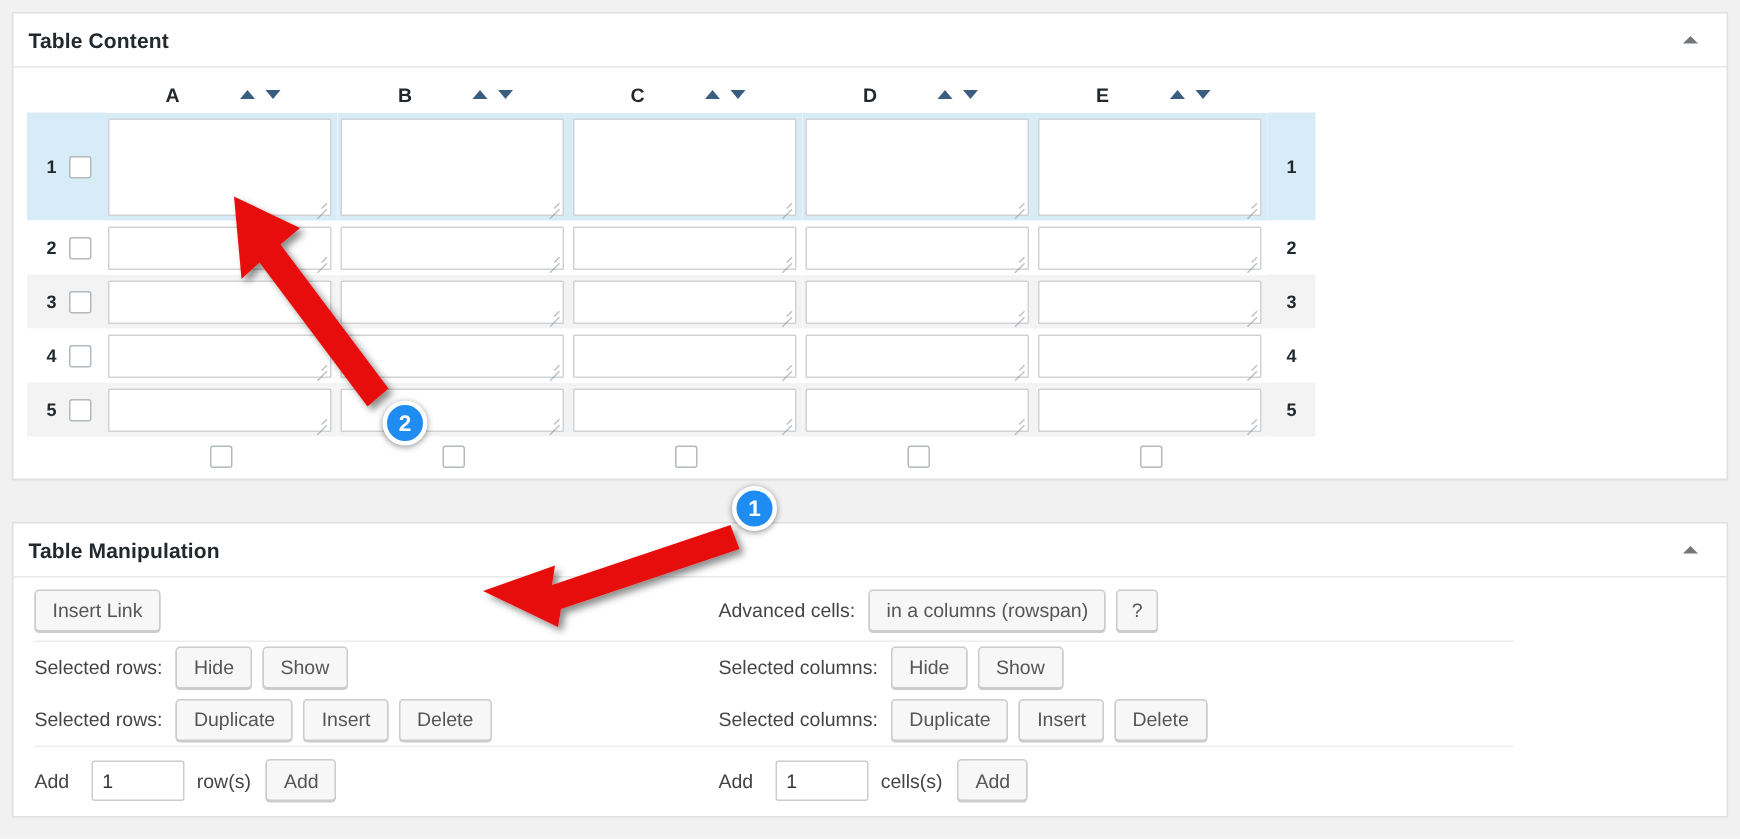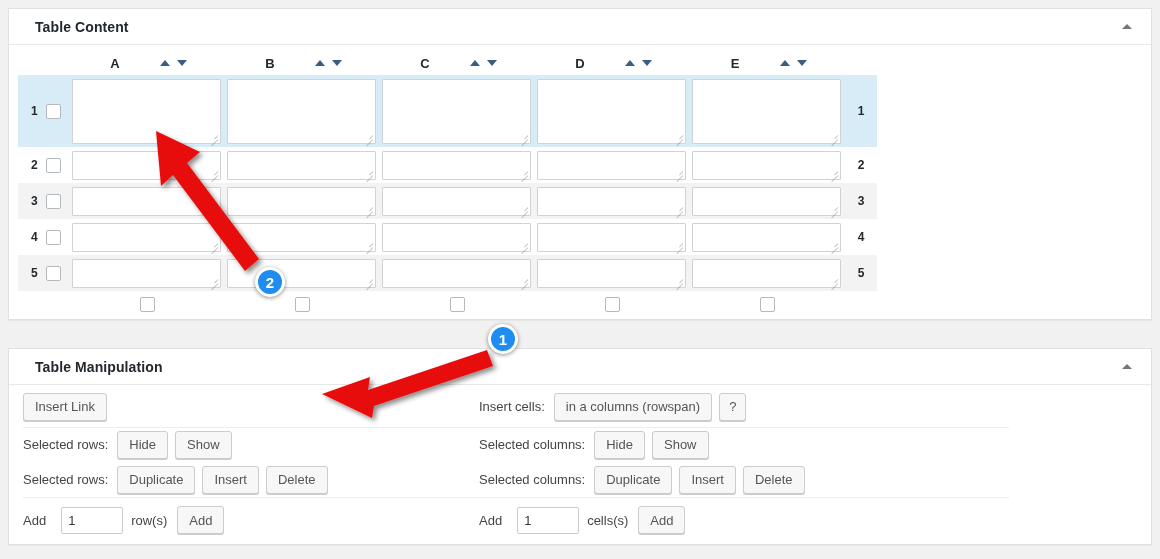--- a/index.html
+++ b/index.html
@@ -25,21 +25,21 @@
   }
   #panel-content { top: 8px; height: 312px; }
   #panel-manip  { top: 348px; height: 197px; }
 
   .panel-head {
     position: relative;
     height: 36px;
     border-bottom: 1px solid #e8e8e8;
     display: flex;
     align-items: center;
-    padding: 0 26px;
+    padding: 0 10px;
   }
   .panel-title {
     font-size: 14px;
     font-weight: bold;
     color: #23282d;
     letter-spacing: .1px;
   }
   .toggle-ind {
     position: absolute;
     right: 14px;
@@ -524,21 +524,21 @@
       </span>
     </div>
 
     <div class="manip-body">
 
       <div class="mrow sep-mid" style="height:43px">
         <div class="left-col">
           <span class="btn">Insert Link</span>
         </div>
         <div class="right-col">
-          <span class="mlabel">Insert cells:</span>
+          <span class="mlabel">Advanced cells:</span>
           <span class="btn">in a columns (rowspan)</span>
           <span class="btn q">?</span>
         </div>
       </div>
 
       <div class="mrow" style="height:33px">
         <div class="left-col">
           <span class="mlabel">Selected rows:</span>
           <span class="btn">Hide</span>
           <span class="btn">Show</span>

